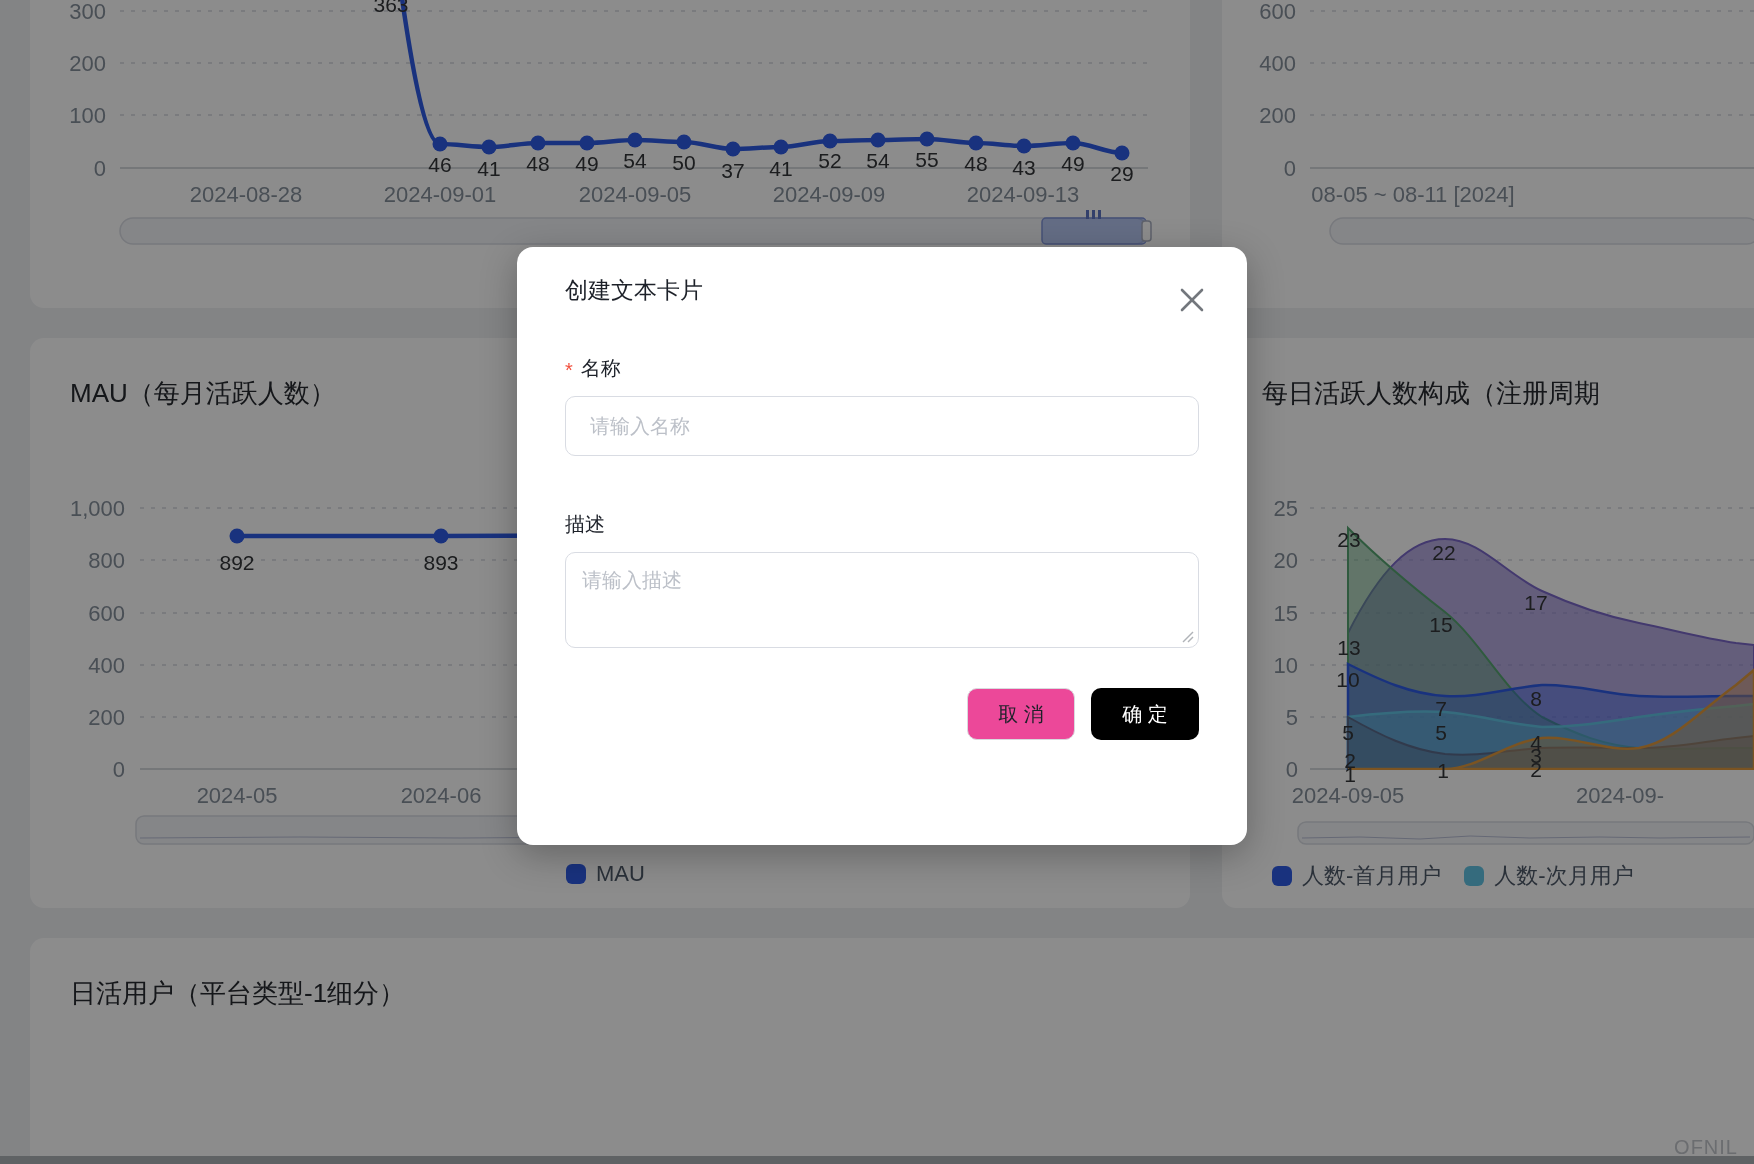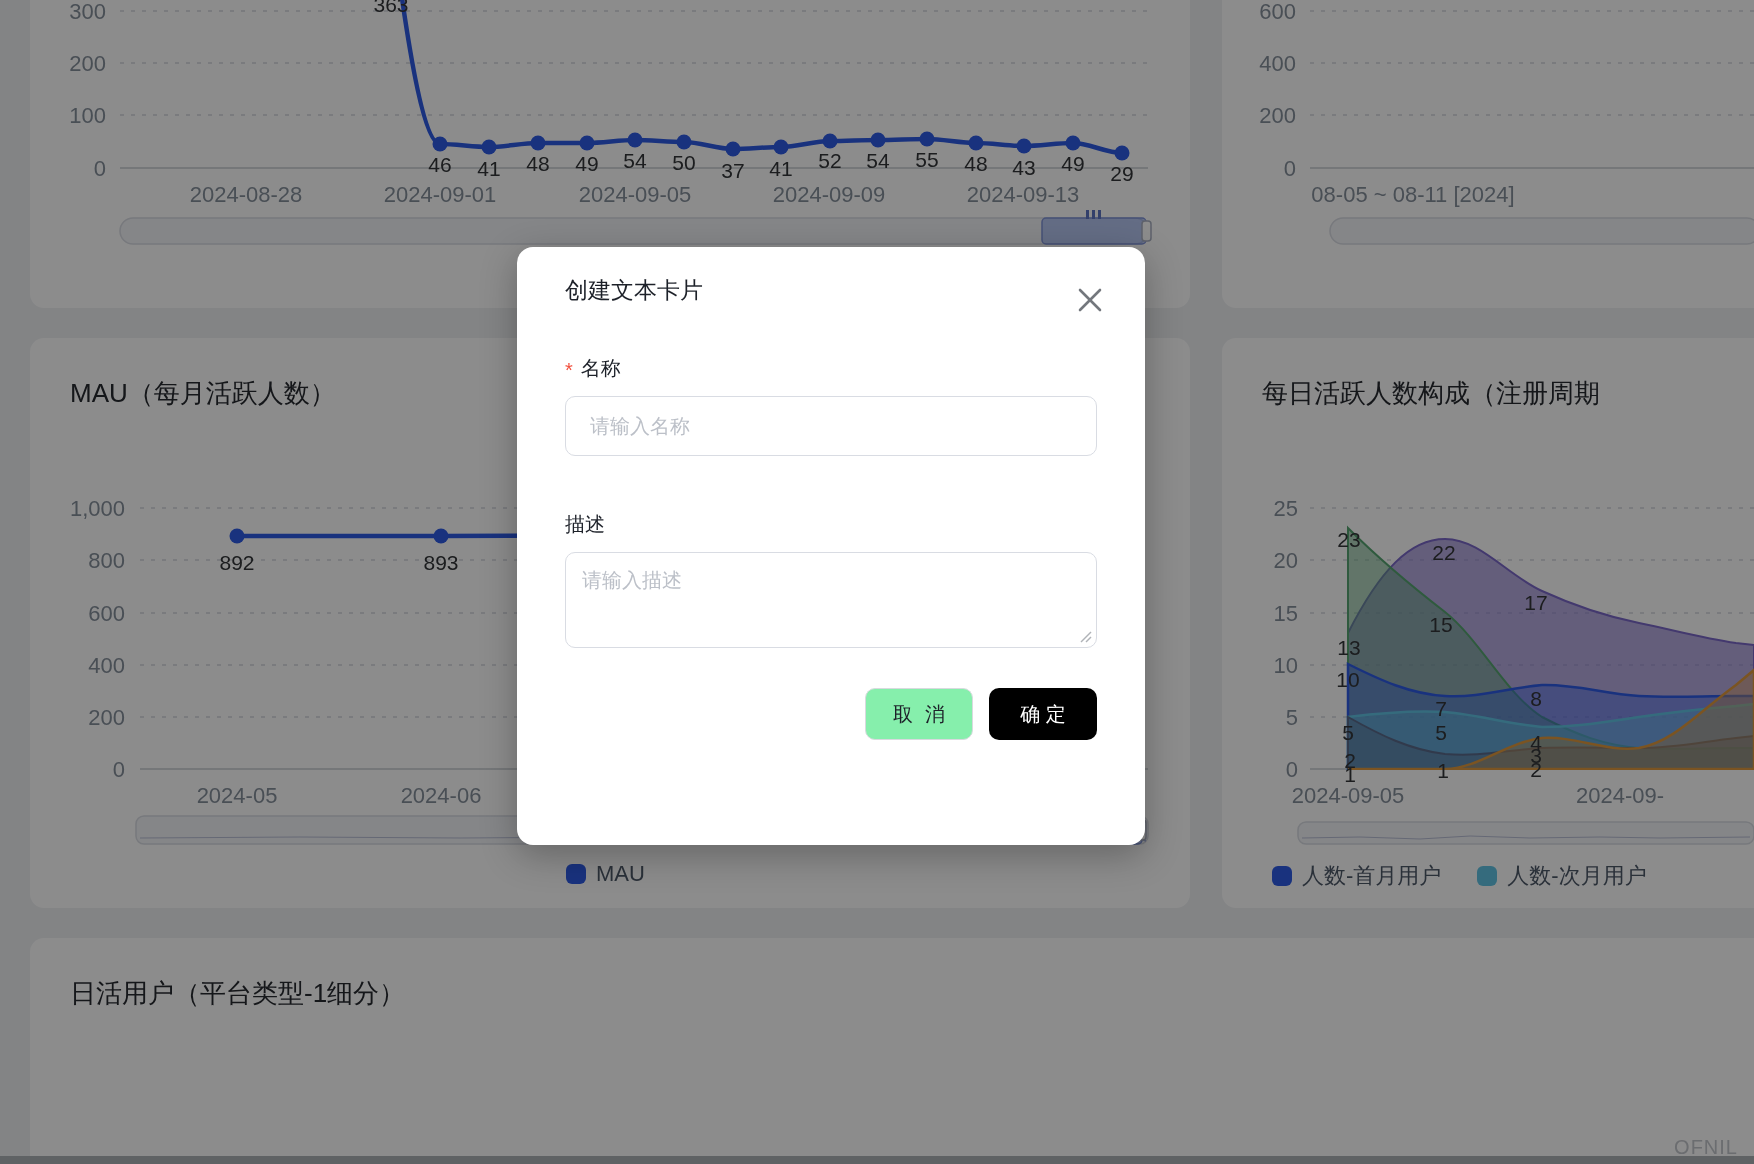--- a/index.html
+++ b/index.html
@@ -22,42 +22,42 @@
   .sparkline{stroke:#b9bfd6;stroke-width:1;fill:none;}
   
   .legend{position:absolute;z-index:3;display:flex;align-items:center;gap:12px;}
   .legend .sq{width:20px;height:20px;border-radius:6px;flex:0 0 auto;}
   .legend .ltext{font-size:22px;color:#4e5969;white-space:nowrap;}
   .legend .litem{display:flex;align-items:center;gap:10px;}
   #watermark{position:absolute;z-index:3;right:16px;bottom:5px;font-size:20px;color:#c4c7cc;letter-spacing:1px;}
   #bottomstrip{position:absolute;z-index:3;left:0;bottom:0;width:100%;height:8px;background:#aeb2b6;}
   
   #overlay{position:absolute;z-index:5;left:0;top:0;width:100%;height:100%;background:rgba(0,0,0,0.45);}
-  #dialog{position:absolute;z-index:6;left:517px;top:247px;width:628px;height:598px;background:#fff;
+  #dialog{position:absolute;z-index:6;left:517px;top:247px;width:730px;height:598px;background:#fff;
           border-radius:16px;box-shadow:0 10px 36px rgba(0,0,0,0.28);box-sizing:border-box;
           padding:26px 48px 0 48px;}
   .dlg-title{font-size:23px;color:#1d2129;font-weight:500;line-height:34px;}
   .dlg-close{position:absolute;top:38px;right:40px;width:30px;height:30px;border:none;background:none;
              cursor:pointer;padding:0;}
   .dlg-close svg{display:block;}
   .flabel{margin-top:48px;font-size:20px;color:#1d2129;display:flex;align-items:center;gap:8px;}
   .req{color:#f2513f;font-size:20px;transform:translateY(2px);}
   .dlg-input{margin-top:14px;width:100%;height:60px;box-sizing:border-box;border:1.5px solid #d9dce3;
              border-radius:10px;padding:0 24px;font-size:20px;color:#1d2129;outline:none;
              font-family:"Liberation Sans","DejaVu Sans",sans-serif;}
   .dlg-input::placeholder,.dlg-textarea::placeholder{color:#bcc0c8;}
   .ta-wrap{position:relative;margin-top:14px;}
   .dlg-textarea{width:100%;height:96px;box-sizing:border-box;border:1.5px solid #d9dce3;border-radius:10px;
              padding:14px 16px;font-size:20px;color:#1d2129;outline:none;resize:none;
              font-family:"Liberation Sans","DejaVu Sans",sans-serif;}
   .ta-resize{position:absolute;right:5px;bottom:9px;width:14px;height:14px;pointer-events:none;}
   .dlg-footer{margin-top:36px;display:flex;justify-content:flex-end;gap:16px;}
   .btn{height:52px;border-radius:10px;font-size:20px;padding:0 26px;cursor:pointer;min-width:108px;
        font-family:"Liberation Sans","DejaVu Sans",sans-serif;}
-  .btn-cancel{background:#86efac;border:1.5px solid #d8dade;color:#1d2129;font-family:Liberation Mono, monospace;}
+  .btn-cancel{background:#ec4899;border:1.5px solid #d8dade;color:#1d2129;}
   .btn-confirm{background:#000000;border:none;color:#fff;font-weight:500;}
 </style>
 </head>
 <body>
 
 <div id="app">
 
   <div class="card" style="left:30px;top:-160px;width:1160px;height:468px;"></div>
   <div class="card" style="left:1222px;top:-160px;width:560px;height:468px;"></div>
   <div class="card" style="left:30px;top:338px;width:1160px;height:570px;"></div>
@@ -260,21 +260,21 @@
       </g>
     </g>
   </svg>
 
   <div class="legend" style="left:566px;top:861px;text-align:center;">
     <div class="litem">
       <span class="sq" style="background:#2e5ce6;"></span>
       <span class="ltext">MAU</span>
     </div>
   </div>
-  <div class="legend" style="left:1272px;top:861px;gap:36px;">
+  <div class="legend" style="left:1272px;top:861px;gap:23px;">
     <div class="litem">
       <span class="sq" style="background:#2e5ce6;"></span>
       <span class="ltext">人数-首月用户</span>
     </div>
     <div class="litem">
       <span class="sq" style="background:#62c4e3;"></span>
       <span class="ltext">人数-次月用户</span>
     </div>
   </div>
 

